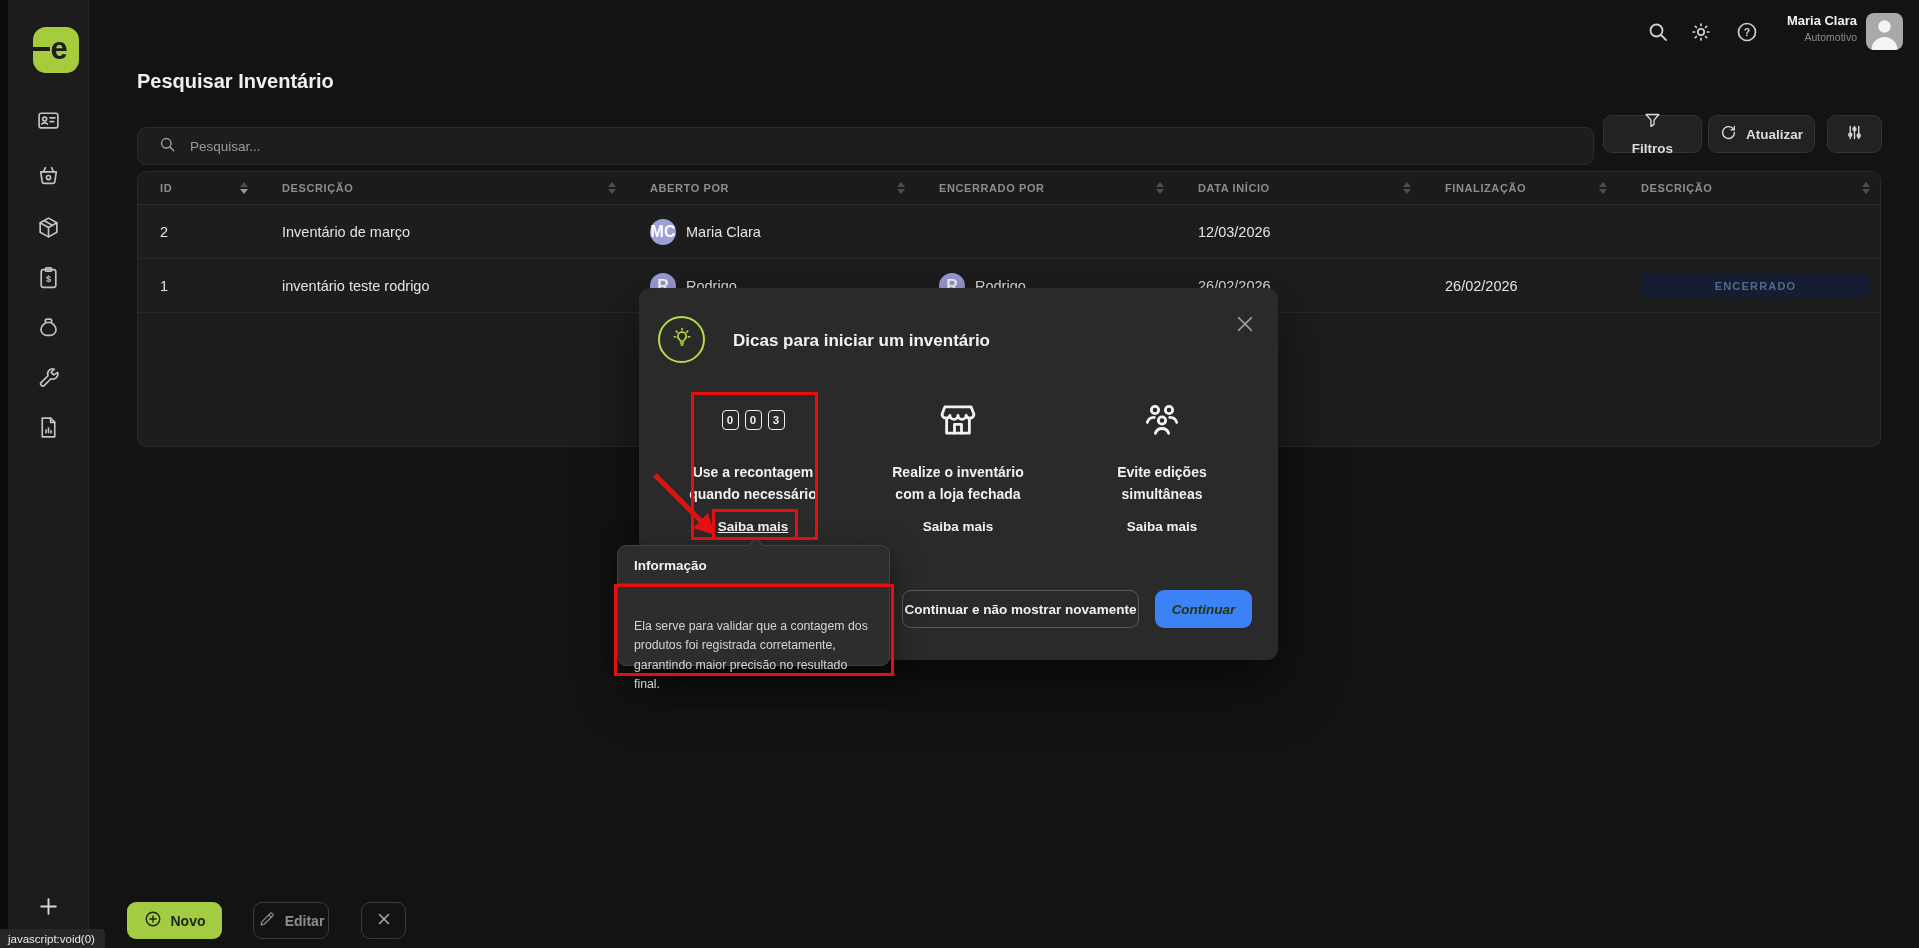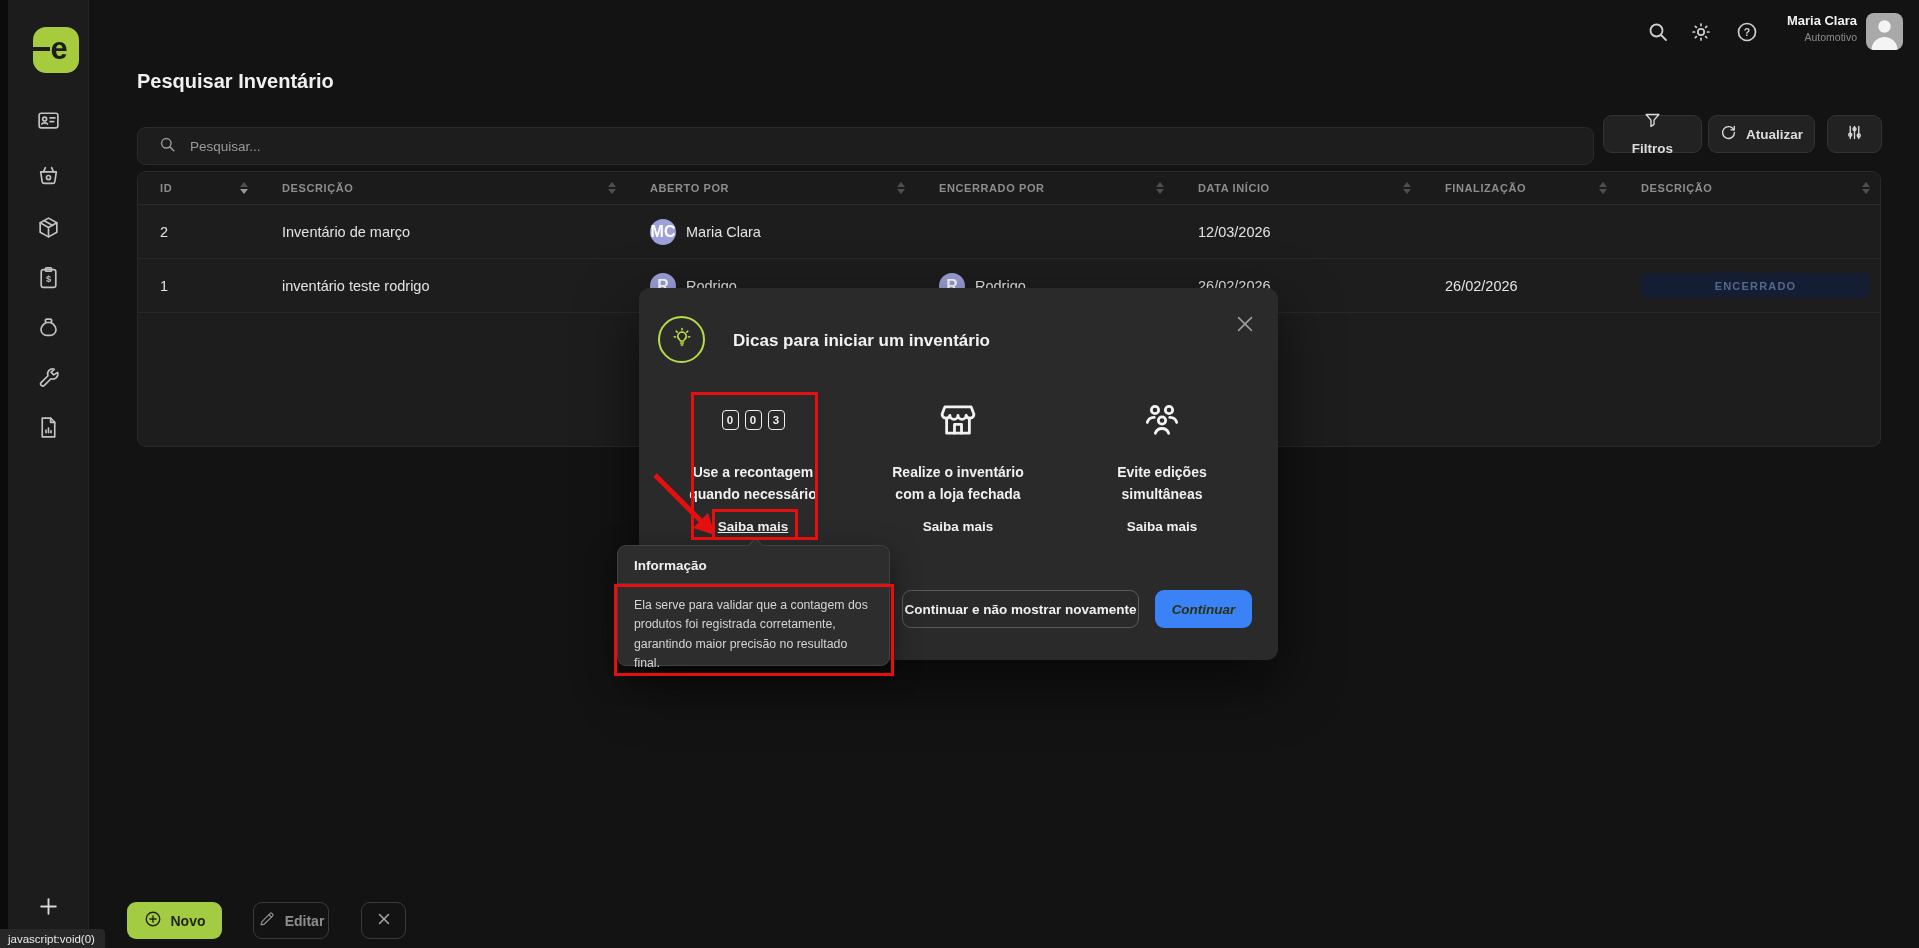--- a/index.html
+++ b/index.html
@@ -79,21 +79,21 @@
   .tip-link { display:inline-block; margin-top:14px; font-size:13.5px; font-weight:bold; color:#f0f0f0; cursor:pointer; }
   .tip-link.underline { text-decoration:underline; }
   .modal-btn { position:absolute; top:302px; height:38px; border-radius:9px; display:flex; align-items:center; justify-content:center; font-size:13.5px; font-weight:bold; cursor:pointer; }
   .btn-secondary { left:263px; width:237px; background:transparent; border:1px solid #5a5a5a; color:#f0f0f0; }
   .btn-primary { left:516px; width:97px; background:#3b82f6; border:none; color:#29320f;font-style:italic; }
 
   
   .tooltip { position:absolute; left:617px; top:545px; width:273px; height:121px; background:#2d2d2d; border:1px solid #414141; border-radius:9px; z-index:6; box-shadow:0 10px 28px rgba(0,0,0,.5); }
   .tooltip .caret { position:absolute; left:132px; top:-6px; width:11px; height:11px; background:#2d2d2d; border-left:1px solid #414141; border-top:1px solid #414141; transform:rotate(45deg); }
   .tt-head { padding:12px 16px 10px; font-size:13.5px; font-weight:bold; color:#f0f0f0; border-bottom:1px solid #3e3e3e; }
-  .tt-body { padding:12px 16px; font-size:12.3px; color:#d4d4d4; line-height:1.58; }
+  .tt-body { padding:12px 16px; font-size:12.3px; color:#d4d4d4; line-height:1.58;margin-top:21px; }
 
   
   .anno { position:absolute; border:3px solid #e60f0f; z-index:10; pointer-events:none; }
   .anno1 { left:691px; top:392px; width:127px; height:148px; }
   .anno2 { left:712px; top:509px; width:86px; height:31px; }
   .anno3 { left:614px; top:584px; width:280px; height:92px; }
   .anno-arrow { position:absolute; left:645px; top:465px; width:85px; height:80px; z-index:10; pointer-events:none; }
 </style>
 </head>
 <body>

